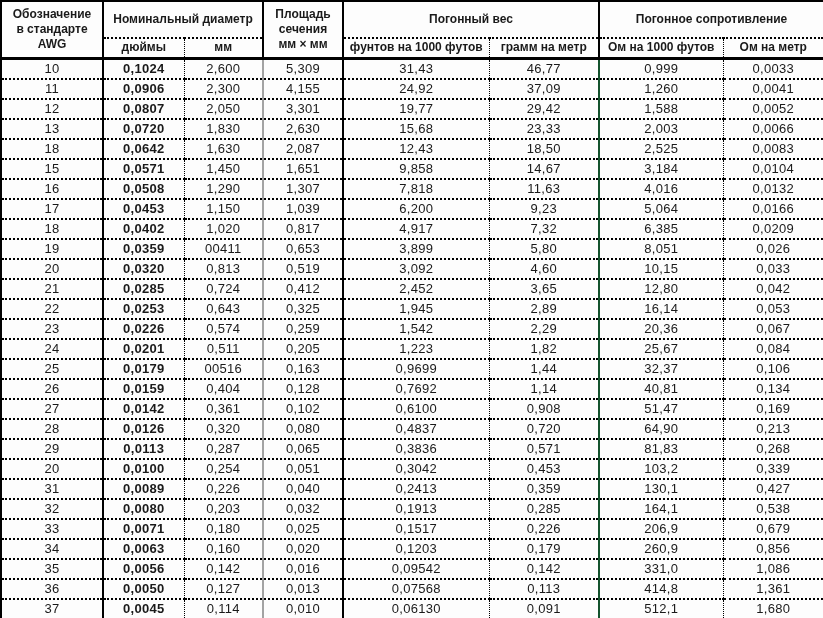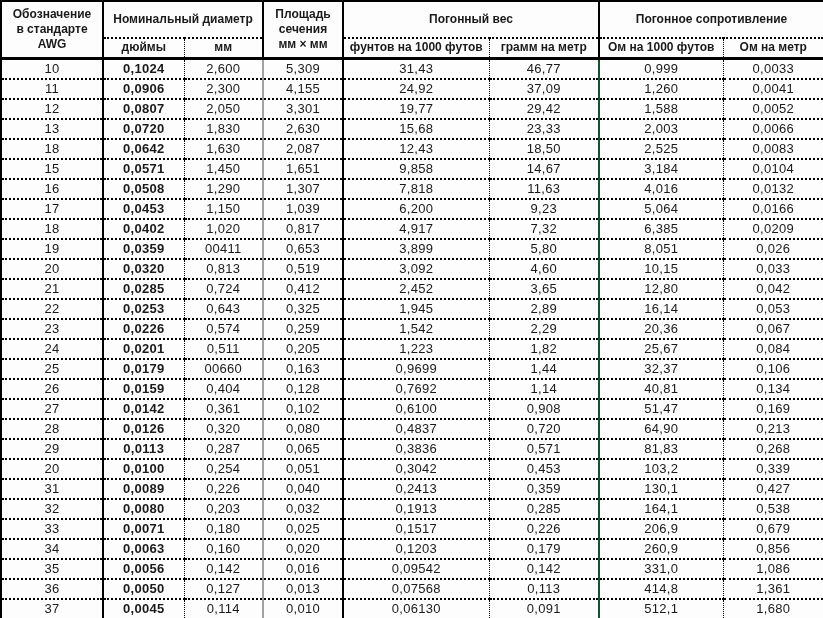--- a/index.html
+++ b/index.html
@@ -234,21 +234,21 @@
         <td class="c2">0,511</td>
         <td class="c3">0,205</td>
         <td class="c4">1,223</td>
         <td class="c5">1,82</td>
         <td class="c6">25,67</td>
         <td class="c7">0,084</td>
       </tr>
       <tr>
         <td class="c0">25</td>
         <td class="c1">0,0179</td>
-        <td class="c2">00660</td>
+        <td class="c2">00516</td>
         <td class="c3">0,163</td>
         <td class="c4">0,9699</td>
         <td class="c5">1,44</td>
         <td class="c6">32,37</td>
         <td class="c7">0,106</td>
       </tr>
       <tr>
         <td class="c0">26</td>
         <td class="c1">0,0159</td>
         <td class="c2">0,404</td>

